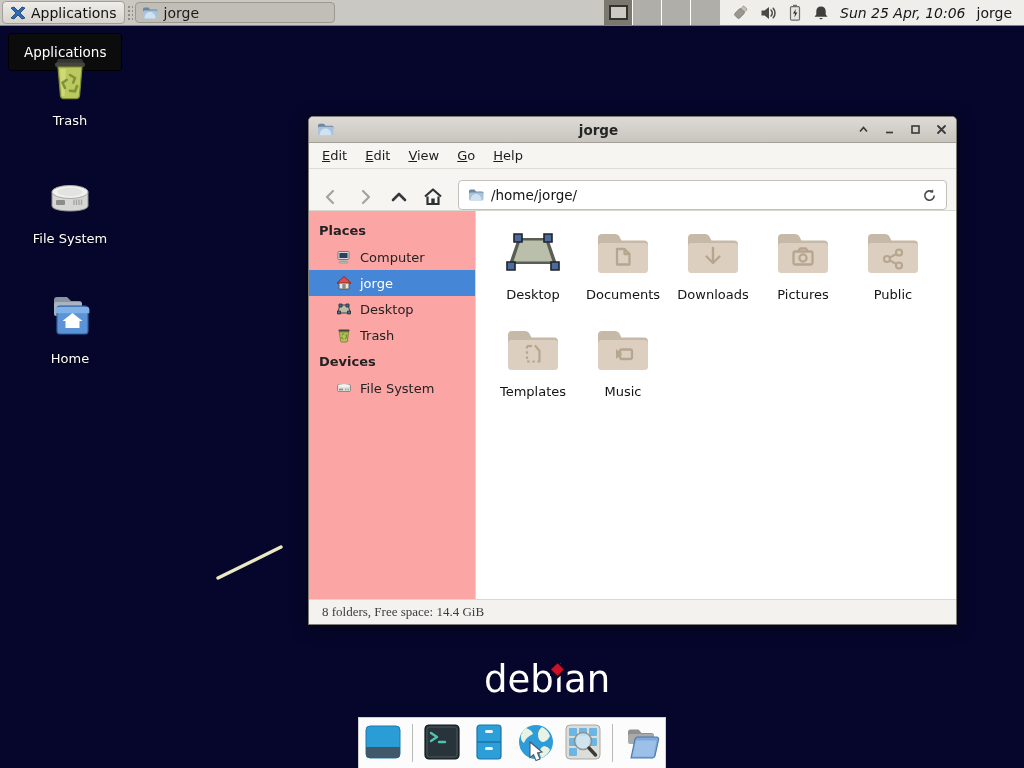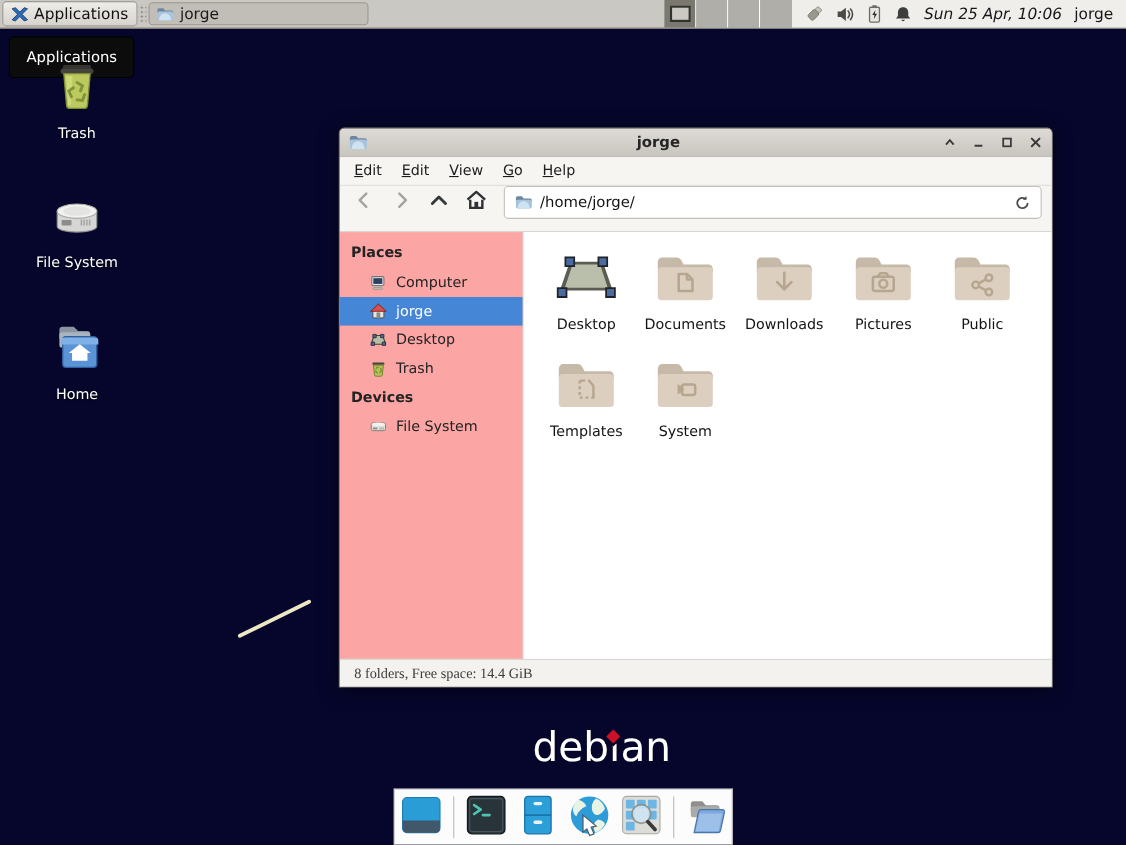--- a/index.html
+++ b/index.html
@@ -115,21 +115,21 @@
     height:26px; flex:0 0 26px; background:#f6f5f2; border-bottom:1px solid #dedcd7;
     display:flex; align-items:center; padding-left:4px;
   }
   .menu-item{
     display:inline-block; padding:4px 9px; font-size:13px; color:#1c1c1c;
   }
   .menu-item::first-letter{ text-decoration:underline; }
 
   .toolbar{
     height:42px; flex:0 0 42px; background:#f6f5f2; border-bottom:1px solid #d9d7d2;
-    display:flex; align-items:flex-start; padding:0 9px; gap:8px;
+    display:flex; align-items:flex-end; padding:0 9px; gap:8px;
   }
   .nav-btn{ width:26px; height:26px; display:flex; align-items:center; justify-content:center; }
   .path-entry{
     flex:1; height:30px; background:#fff; border:1px solid #c4c0ba; border-radius:4px;
     display:flex; align-items:center; gap:7px; padding:0 9px; margin-left:4px;
   }
   .path-entry .path-text{ flex:1; font-size:13.5px; color:#141414; }
 
   .win-content{ flex:1; display:flex; min-height:0; }
   .sidebar{
@@ -547,21 +547,21 @@
         <span>
           <svg width="58" height="48" viewBox="0 0 58 48">
             <path d="M4 14 v-5 a4 4 0 0 1 4-4 h13 c2 0 3.6 1 4.4 2.6 l2 3.9 H50 a4 4 0 0 1 4 4 v3 H4 z" fill="#c7b9a7"></path>
             <rect x="4" y="14" width="50" height="30" rx="3.5" fill="#dccfc0"></rect>
             <g fill="none" stroke="#b7a68f" stroke-width="2.3" stroke-linejoin="round">
               <rect x="26" y="23.5" width="12" height="9.5" rx="2"></rect>
               <path d="M26 27 l-5.5-3.5 v9.5 l5.5-3.5" fill="#b7a68f" stroke="none" transform="translate(1.5 -0.3)"></path>
             </g>
           </svg>
         </span>
-        <span class="f-label">System</span>
+        <span class="f-label">Music</span>
       </div>
 
     </div>
   </div>
 
   <div class="statusbar">
     <span>8 folders, Free space: 14.4 GiB</span>
   </div>
 </div>
 

